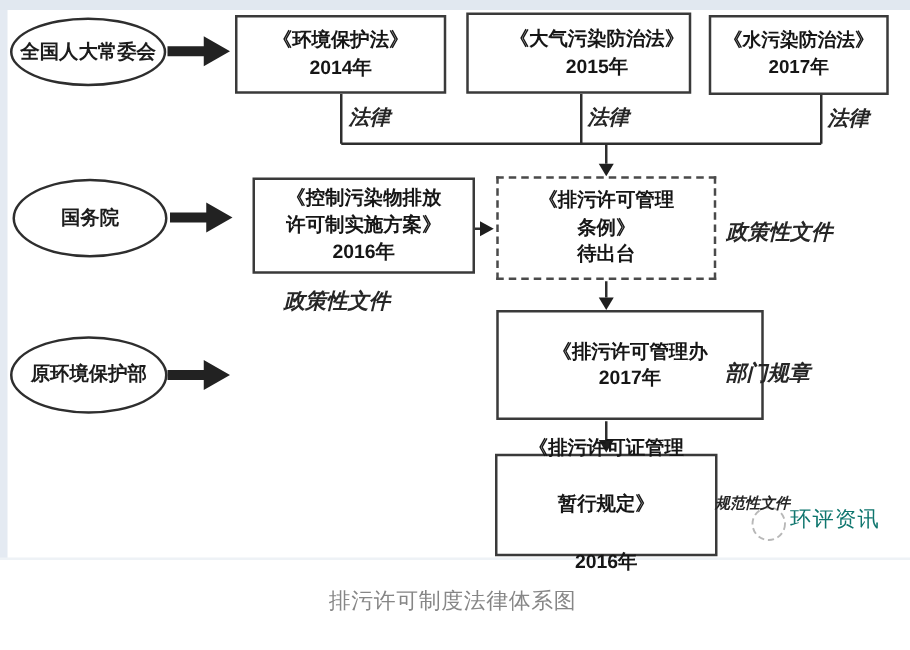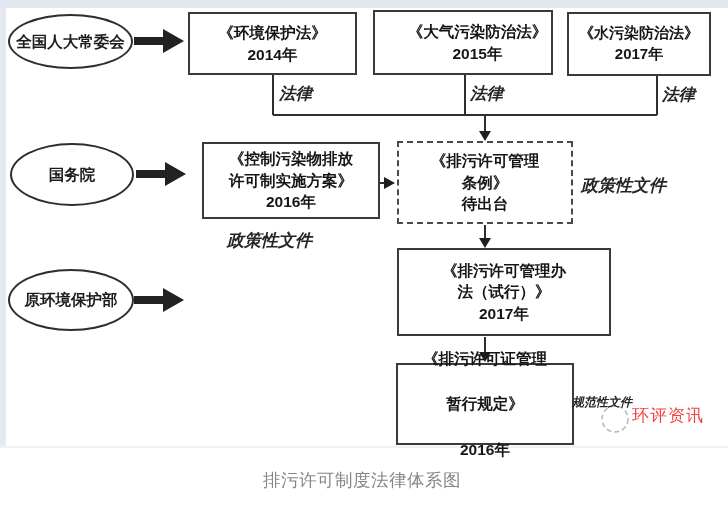--- a/index.html
+++ b/index.html
@@ -25,21 +25,21 @@
   .node { position:absolute; border:2px solid #3a3a3a; background:#fff;
           display:flex; flex-direction:column; align-items:center; justify-content:center;
           font-weight:bold; color:#161616; font-size:15.5px; line-height:1.38;
           text-align:center; }
   .node.dashed { border:2px dashed #4a4a4a; }
 
   
   .tag { position:absolute; font-family:"DejaVu Serif", serif; font-style:italic;
          font-weight:bold; color:#262626; font-size:16.5px; white-space:nowrap; }
 
-  .watermark-text { position:absolute; left:632px; top:404px; color:#ef4444;
+  .watermark-text { position:absolute; left:632px; top:404px; color:#0f766e;
          font-size:17px; letter-spacing:1px; white-space:nowrap;text-align:center; }
 
   .caption { position:absolute; left:0; top:468px; width:724px; text-align:center;
              color:#868686; font-size:17.5px; letter-spacing:0.5px; }
 </style>
 </head>
 <body>
 
 <div id="stage">
 
@@ -121,34 +121,34 @@
   </div>
 
   <div class="node dashed" style="left:397px; top:141px; width:176px; height:83px;">
     <span>《排污许可管理</span>
     <span>条例》</span>
     <span>待出台</span>
   </div>
 
   <div class="node" style="left:397px; top:248px; width:214px; height:88px;">
     <span>《排污许可管理办</span>
-    <span>法（试行）》</span>
     <span>2017年</span>
   </div>
 
   <div class="node" style="left:396px; top:363px; width:178px; height:82px;gap:24px;">
     <span>《排污许可证管理</span>
     <span>暂行规定》</span>
     <span>2016年</span>
   </div>
 
   <div class="tag" style="left:279px; top:83px;">法律</div>
   <div class="tag" style="left:470px; top:83px;">法律</div>
   <div class="tag" style="left:662px; top:84px;">法律</div>
   <div class="tag" style="left:227px; top:229px; font-size:17px;">政策性文件</div>
   <div class="tag" style="left:581px; top:174px; font-size:17px;">政策性文件</div>
+  <div class="tag" style="left:580px; top:287px; font-size:17px;">部门规章</div>
   <div class="tag" style="left:572px; top:394px; font-size:12px;">规范性文件</div>
 
   <div class="watermark-text">环评资讯</div>
 
   <div class="caption">排污许可制度法律体系图</div>
 
 </div>
 
 </body></html>

